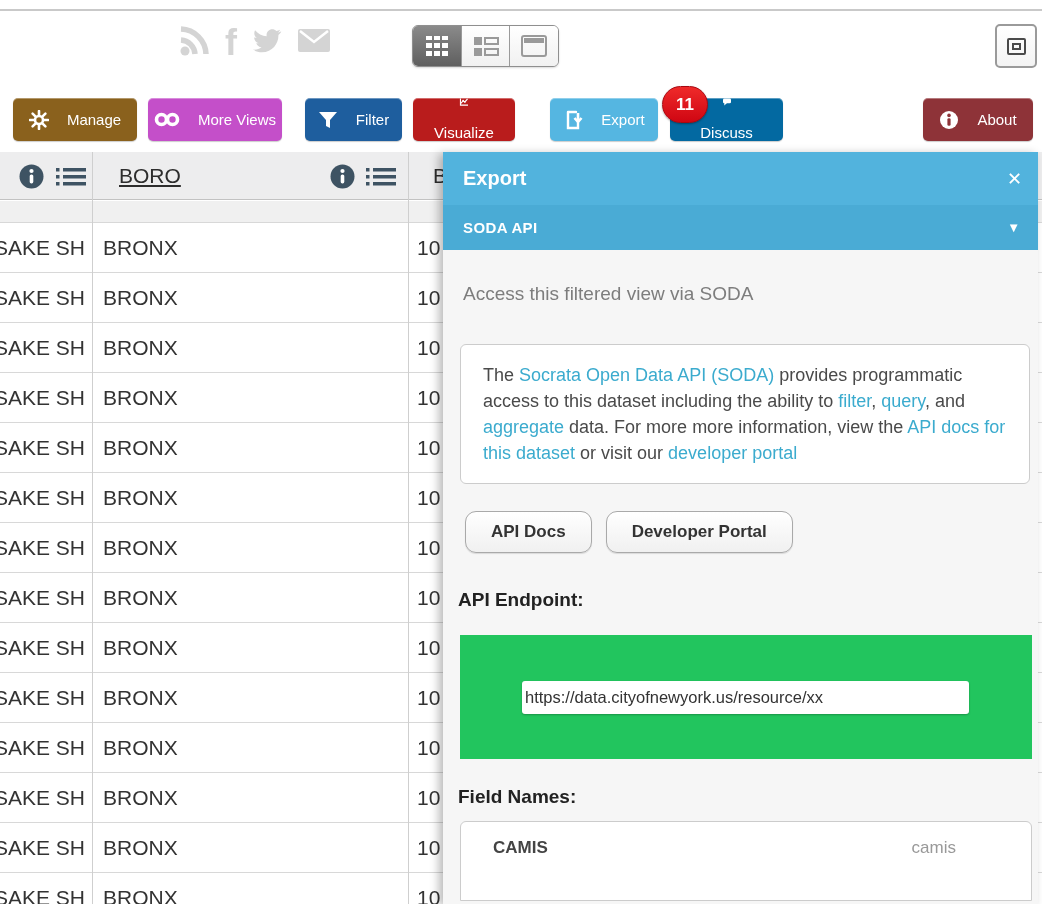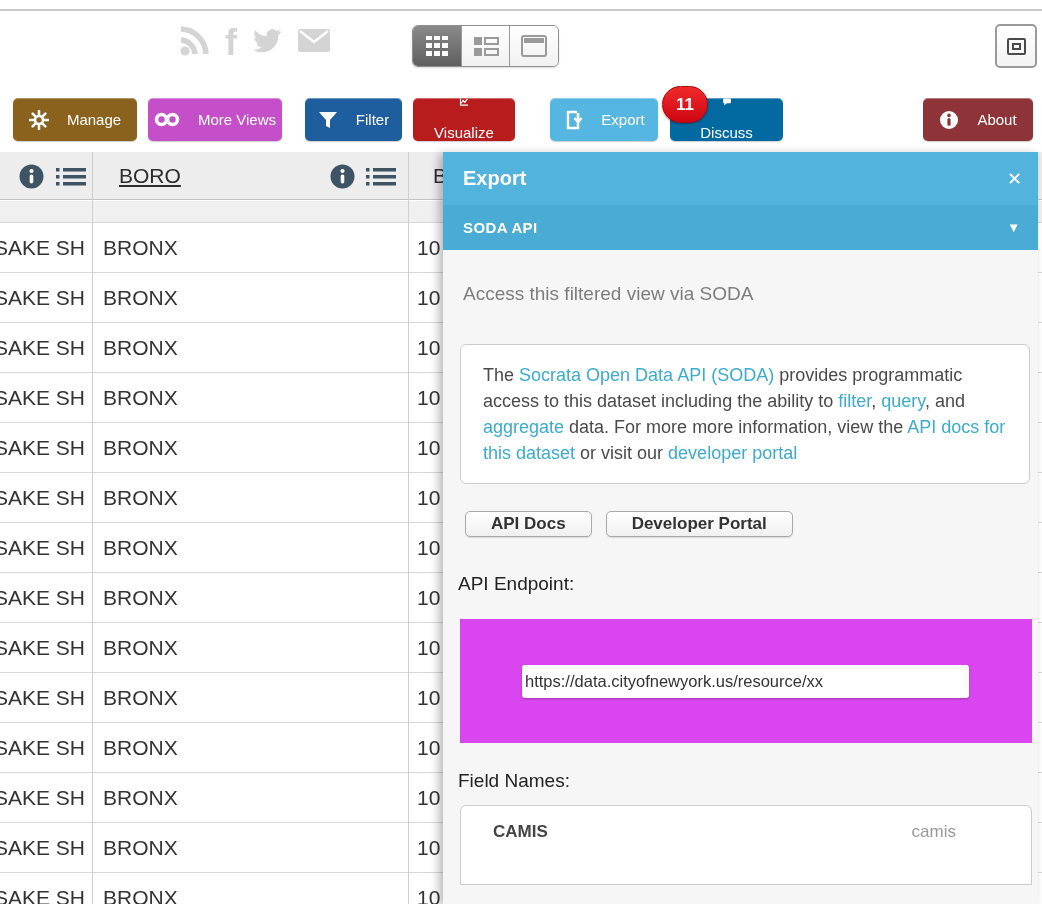--- a/index.html
+++ b/index.html
@@ -65,26 +65,26 @@
   .panel-section { height:45px; background:#4aabd5; display:flex; align-items:center; padding:0 18px 0 20px; }
   .section-title { color:#fff; font-size:15px; font-weight:bold; letter-spacing:.4px; flex:1; }
   .section-caret { color:#fff; font-size:13px; cursor:pointer; }
   .panel-body { padding:0 0 0 15px; }
 
   .subtitle { margin:33px 0 0 5px; font-size:19px; color:#7d7d7d; }
   .info-box { margin:39px 0 0 2px; width:570px; background:#fff; border:1px solid #cccccc; border-radius:6px;
               padding:17px 22px; font-size:18px; line-height:26px; color:#4a4a4a; }
   .info-box a { color:#3babce; text-decoration:none; cursor:pointer; }
   .btn-row { margin:27px 0 0 7px; display:flex; gap:14px; }
-  .panel-btn { background:linear-gradient(#ffffff,#f0f0f0); border:1px solid #a9a9a9; border-radius:5px;
-               font-size:17px; font-weight:bold; color:#333; padding:2px 25px; cursor:pointer;
+  .panel-btn { background:linear-gradient(#ffffff,#f0f0f0); border:1px solid #a9a9a9; border-radius:11px;
+               font-size:17px; font-weight:bold; color:#333; padding:10px 25px; cursor:pointer;
                font-family:"Liberation Sans","DejaVu Sans",sans-serif; box-shadow:0 1px 1px rgba(0,0,0,.12); }
-  .h-label { font-size:19px; font-weight:normal; color:#222; }
+  .h-label { font-size:19px; font-weight:bold; color:#222; }
   .endpoint-label { margin:36px 0 0 0; }
-  .endpoint-box { position:relative; margin:24px 0 8px 2px; width:572px; height:124px; background:#d946ef; }
+  .endpoint-box { position:relative; margin:24px 0 8px 2px; width:572px; height:124px; background:#22c55e; }
   .endpoint-input { position:absolute; left:62px; top:46px; width:447px; height:33px; border:none; border-radius:3px;
                     background:#fff; font-size:16.5px; color:#333; padding:0 3px; outline:none;
                     font-family:"Liberation Sans","DejaVu Sans",sans-serif; box-shadow:0 1px 2px rgba(0,0,0,.25); }
   .fields-label { margin:27px 0 0 0; }
   .fields-box { margin:13px 0 0 2px; width:572px; height:80px; background:#fff; border:1px solid #cccccc;
                 border-radius:6px 6px 0 0; position:relative; }
   .field-row { position:absolute; left:0; top:16px; width:100%; height:34px; }
   .fname { position:absolute; left:32px; font-size:17px; font-weight:bold; color:#444; }
   .fapi  { position:absolute; right:75px; font-size:17px; color:#999; }
 </style>

